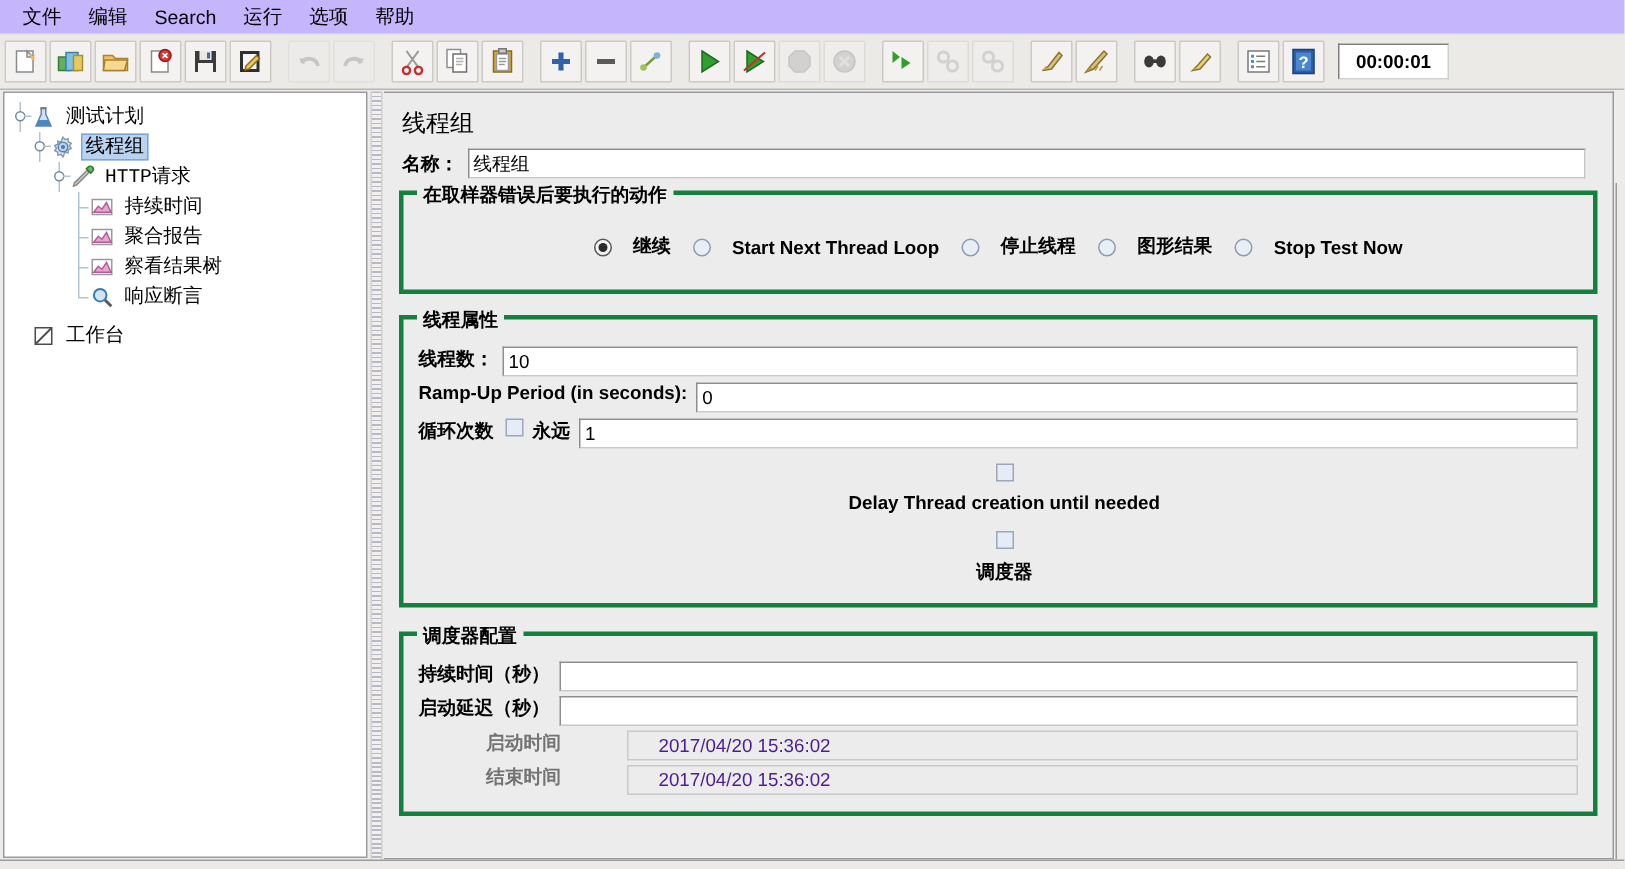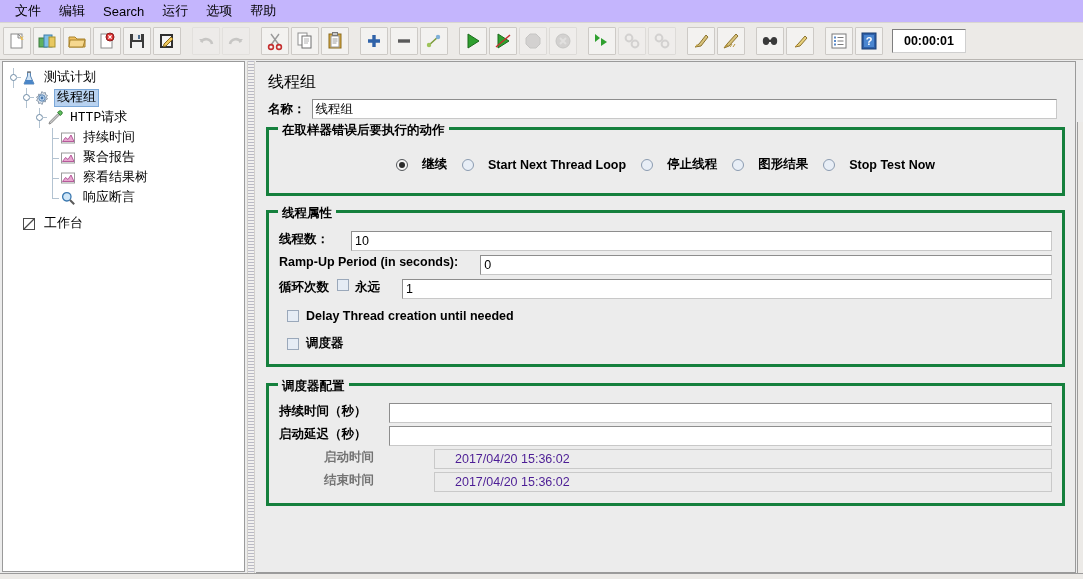--- a/index.html
+++ b/index.html
@@ -93,25 +93,25 @@
   .radiorow{display:flex;align-items:center;justify-content:center;gap:15px;padding:12px 0 10px 0;}
   .radio{display:flex;align-items:center;gap:14px;font-size:12.5px;font-weight:bold;white-space:nowrap;}
   .rdot{
     width:12px;height:12px;border-radius:50%;border:1px solid #8b9bb0;background:#e8eef6;box-sizing:border-box;
     display:flex;align-items:center;justify-content:center;
   }
   .rdot.on{border-color:#55585c;background:#f4f4f4;}
   .rdot.on:after{content:"";width:6px;height:6px;border-radius:50%;background:#2b2b2b;}
 
   .chk{width:12px;height:12px;border:1px solid #9aa8ba;background:#e5ecf5;box-sizing:border-box;}
-  .chkrow{display:flex;align-items:center;gap:7px;font-size:12.5px;font-weight:bold;padding:6px 0 6px 8px;}
+  .chkrow{display:flex;align-items:center;gap:7px;font-size:12.5px;font-weight:bold;padding:6px 0 6px 8px;flex-direction:column;}
 
   .gline{display:flex;margin:4px 0;}
   .gline .flabel{min-width:0;}
-  .gline .tfield{margin-left:22px;}
+  .gline .tfield{margin-left:6px;}
   .lbl-dis{color:#737373;margin-left:45px;}
 
   .sched .gline{margin:3px 0;}
   .sched .flabel{width:88px;}
 </style>
 </head>
 <body>
 
 <div class="app">
 

